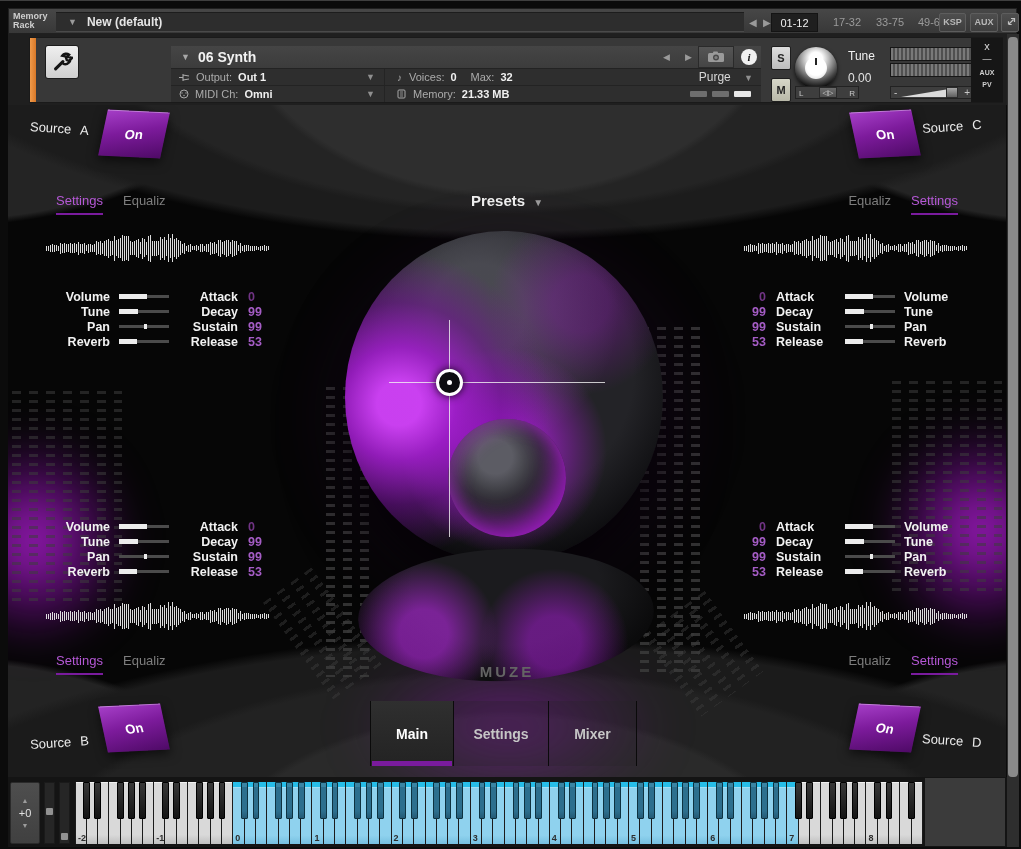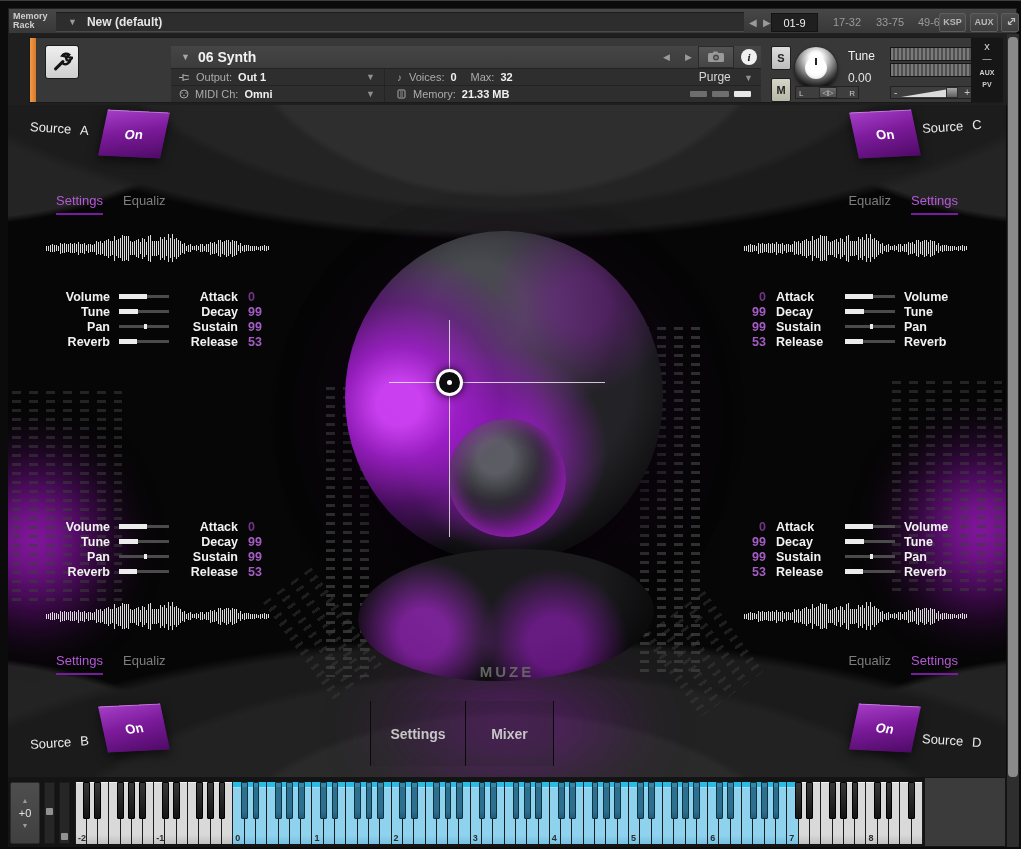--- a/index.html
+++ b/index.html
@@ -223,21 +223,21 @@
     <div class="mr-label">
       <span>Memory</span>
       <span>Rack</span>
     </div>
     <div class="mr-snapshot">
       <span class="caret">▼</span>
       <span class="mr-name">New (default)</span>
     </div>
     <span class="mr-nav prev">◀</span>
     <span class="mr-nav next">▶</span>
-    <span class="mr-page active pg0">01-9</span>
+    <span class="mr-page active pg0">01-12</span>
     <span class="mr-page pg1">17-32</span>
     <span class="mr-page pg2">33-75</span>
     <span class="mr-page pg3">49-64</span>
     <span class="mr-btn mr-ksp">KSP</span>
     <span class="mr-btn mr-aux">AUX</span>
     <span class="mr-btn mr-dock">
       <svg width="12" height="12" viewBox="0 0 12 12">
           <path d="M9.5 2.5 L4.5 7.5 M4.5 7.5 h3.2 M4.5 7.5 v-3.2 M7 1.5 h3.5 v3.5" stroke="#c0c0c0" stroke-width="1.2" fill="none"></path>
         </svg>
     </span>
@@ -369,22 +369,28 @@
     <div class="dashes dash-ir"></div>
     <div class="dashes dash-bl"></div>
     <div class="dashes dash-br"></div>
     <div class="orb-haze"></div>
     <div class="orb-main"></div>
     <div class="orb-small"></div>
     <div class="orb-skirt"></div>
     <div class="xh-h"></div>
     <div class="xh-v"></div>
     <div class="xh-ring"></div>
+    <div class="presets">
+      <span>Presets</span><span class="caret">▼</span>
+    </div>
     <div class="muze">MUZE</div>
     <div class="tabbar">
+      <div class="btab bt0 active">
+          <span>Main</span>
+        </div>
       <div class="btab bt1">
           <span>Settings</span>
         </div>
       <div class="btab bt2">
           <span>Mixer</span>
         </div>
     </div>
 
   <div class="src-label" style="top: 16px; left: 22px; transform: rotate(4deg);"><div style="display: inline;">Source</div><div class="ltr" style="display: inline;">A</div></div>
       <div class="on-btn" style="transform: skew(-12deg, 3deg); top: 6px; left: 95px;">

